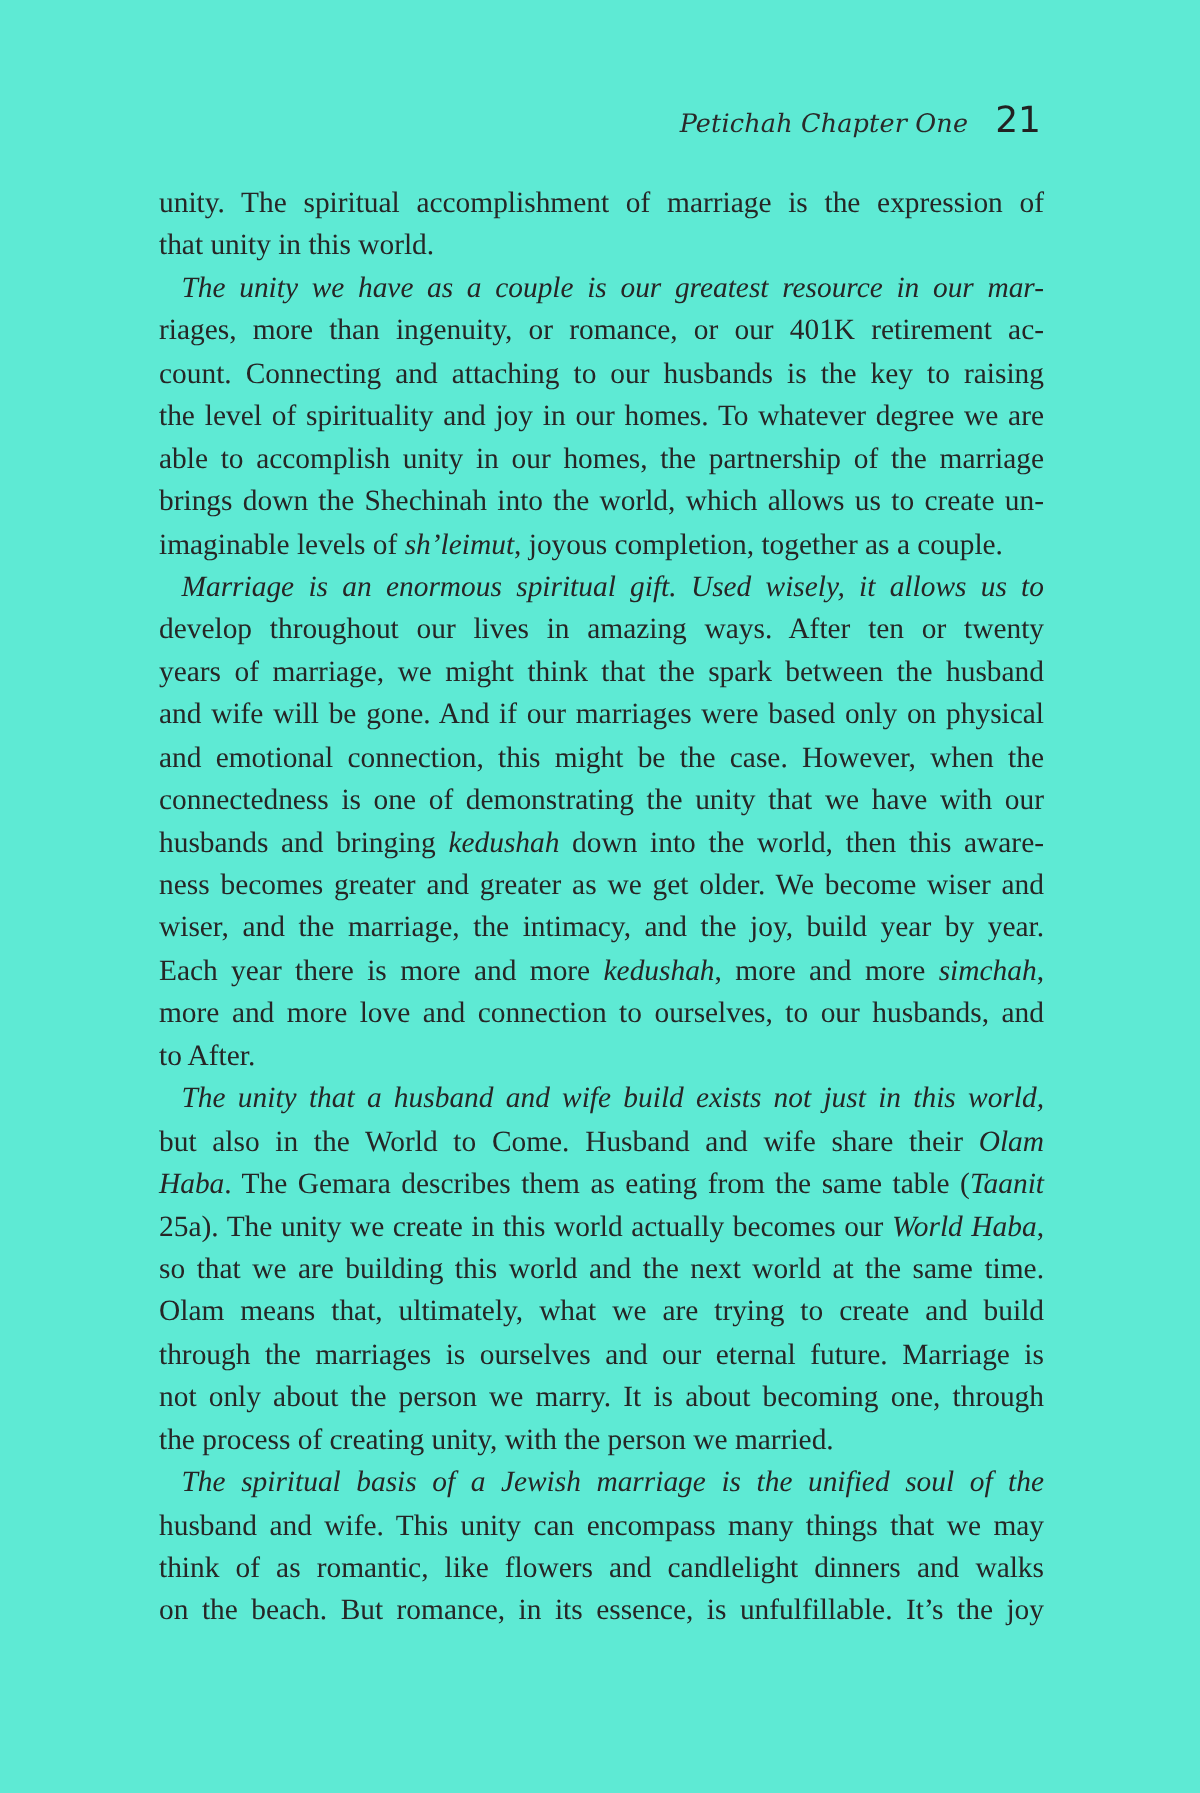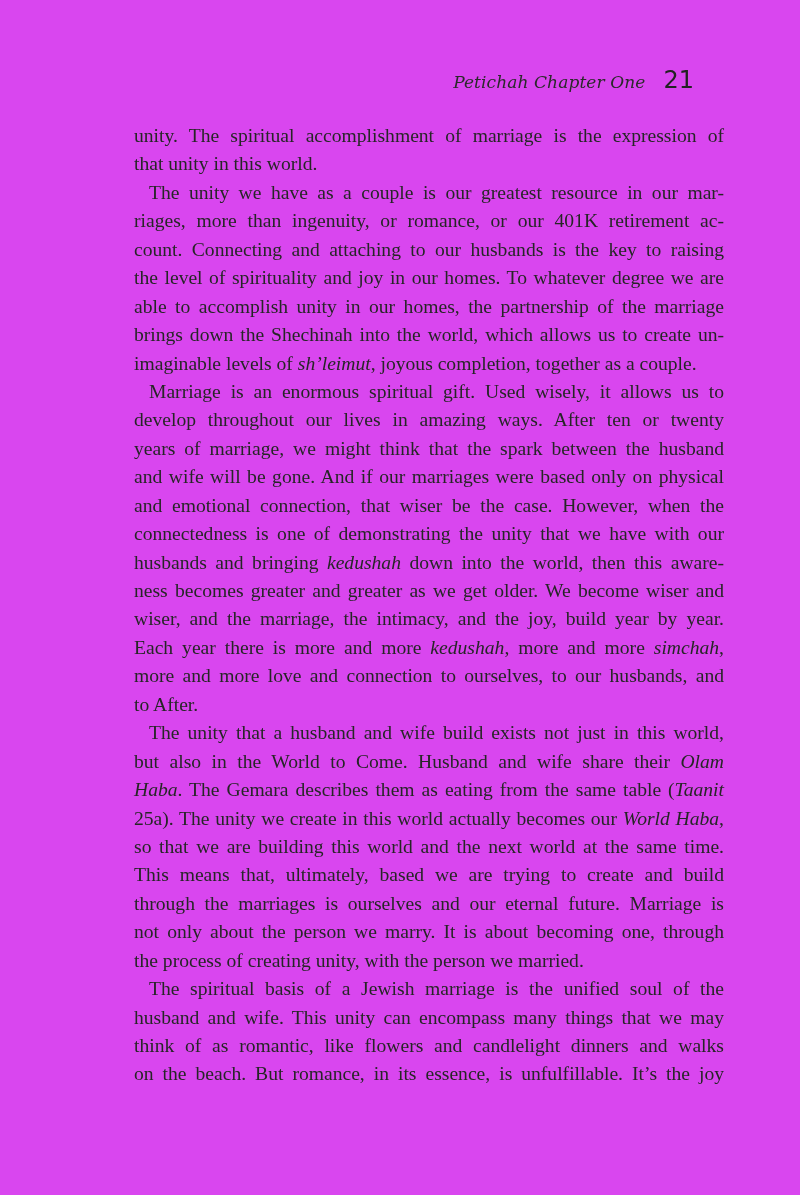--- a/index.html
+++ b/index.html
@@ -1,34 +1,34 @@
 <!DOCTYPE html>
 <html><head>
 <meta charset="utf-8">
 <style>
   html, body { margin: 0; padding: 0; background: #ffffff; }
   body { width: 800px; height: 1195px; position: relative; overflow: hidden; }
-  .page { position: absolute; left: 0; top: 0; width: 800px; height: 1195px; background: #d946ef; }
+  .page { position: absolute; left: 0; top: 0; width: 800px; height: 1195px; background: #5eead4; }
   .running-head {
     position: absolute; top: 66px; right: 106px;
     font-family: "DejaVu Serif", serif; color: #2a2a2a;
     display: flex; align-items: baseline; gap: 18px;
   }
   .running-title { font-style: italic; font-size: 17px; letter-spacing: 0.1px; }
   .page-number { font-family: "DejaVu Sans", sans-serif; font-size: 24px; font-weight: 500; color: #222; }
   .body-text {
     position: absolute; left: 106px; top: 122px; width: 590px;
-    font-family: "Liberation Serif", serif; font-size: 19.6px; color: #262626; margin-left: 28px;
+    font-family: "Liberation Serif", serif; font-size: 19.6px; color: #262626;
   }
   .line {
     display: block; height: 28.45px; line-height: 28.45px;
     white-space: nowrap; text-align: justify; text-align-last: justify;
   }
   .line.last { text-align-last: left; }
-  .line.indent { padding-left: 15px; }
+  .line.indent { padding-left: 15px; font-style: italic; }
   .line i { font-style: italic; }
 </style>
 </head>
 <body>
 
 <div class="page">
   <div class="running-head">
     <span class="running-title">Petichah Chapter One</span>
     <span class="page-number">21</span>
   </div>
@@ -44,36 +44,36 @@
         <span class="line"><span>the level of spirituality and joy in our homes. To whatever degree we are</span></span>
         <span class="line"><span>able to accomplish unity in our homes, the partnership of the marriage</span></span>
         <span class="line"><span>brings down the Shechinah into the world, which allows us to create un-</span></span>
         <span class="line last"><span>imaginable levels of </span><i>sh’leimut</i><span>, joyous completion, together as a couple.</span></span>
       </div>
       <div>
         <span class="line indent"><span>Marriage is an enormous spiritual gift. Used wisely, it allows us to</span></span>
         <span class="line"><span>develop throughout our lives in amazing ways. After ten or twenty</span></span>
         <span class="line"><span>years of marriage, we might think that the spark between the husband</span></span>
         <span class="line"><span>and wife will be gone. And if our marriages were based only on physical</span></span>
-        <span class="line"><span>and emotional connection, that wiser be the case. However, when the</span></span>
+        <span class="line"><span>and emotional connection, this might be the case. However, when the</span></span>
         <span class="line"><span>connectedness is one of demonstrating the unity that we have with our</span></span>
         <span class="line"><span>husbands and bringing </span><i>kedushah</i><span> down into the world, then this aware-</span></span>
         <span class="line"><span>ness becomes greater and greater as we get older. We become wiser and</span></span>
         <span class="line"><span>wiser, and the marriage, the intimacy, and the joy, build year by year.</span></span>
         <span class="line"><span>Each year there is more and more </span><i>kedushah</i><span>, more and more </span><i>simchah</i><span>,</span></span>
         <span class="line"><span>more and more love and connection to ourselves, to our husbands, and</span></span>
         <span class="line last"><span>to After.</span></span>
       </div>
       <div>
         <span class="line indent"><span>The unity that a husband and wife build exists not just in this world,</span></span>
         <span class="line"><span>but also in the World to Come. Husband and wife share their </span><i>Olam</i></span>
         <span class="line"><i>Haba</i><span>. The Gemara describes them as eating from the same table (</span><i>Taanit</i></span>
         <span class="line"><span>25a). The unity we create in this world actually becomes our </span><i>World Haba</i><span>,</span></span>
         <span class="line"><span>so that we are building this world and the next world at the same time.</span></span>
-        <span class="line"><span>This means that, ultimately, based we are trying to create and build</span></span>
+        <span class="line"><span>Olam means that, ultimately, what we are trying to create and build</span></span>
         <span class="line"><span>through the marriages is ourselves and our eternal future. Marriage is</span></span>
         <span class="line"><span>not only about the person we marry. It is about becoming one, through</span></span>
         <span class="line last"><span>the process of creating unity, with the person we married.</span></span>
       </div>
       <div>
         <span class="line indent"><span>The spiritual basis of a Jewish marriage is the unified soul of the</span></span>
         <span class="line"><span>husband and wife. This unity can encompass many things that we may</span></span>
         <span class="line"><span>think of as romantic, like flowers and candlelight dinners and walks</span></span>
         <span class="line"><span>on the beach. But romance, in its essence, is unfulfillable. It’s the joy</span></span>
       </div>

